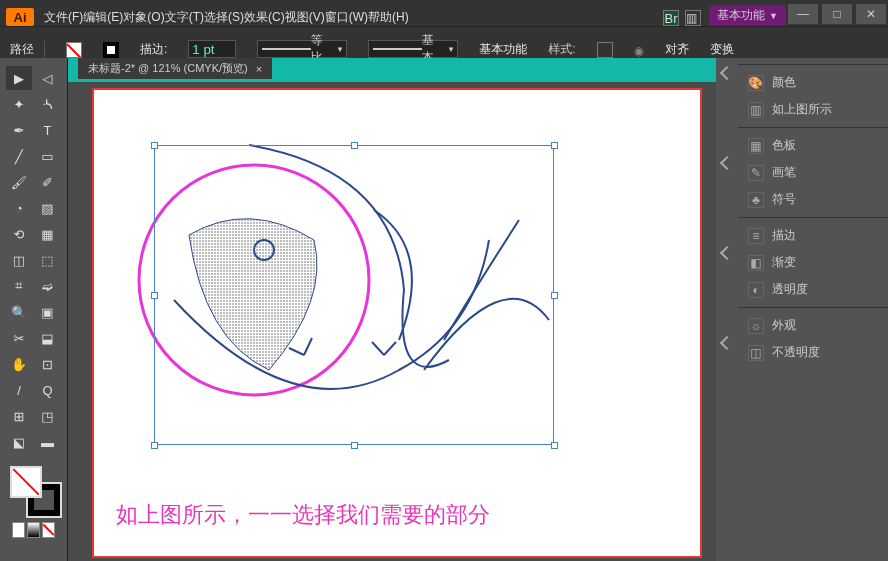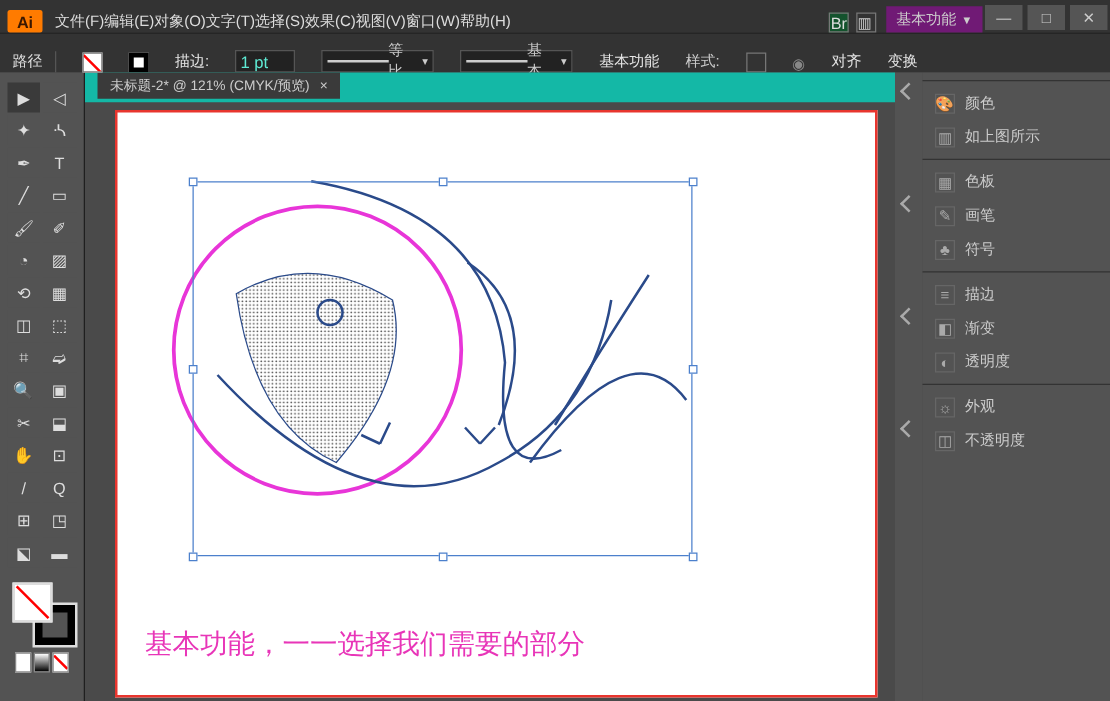--- a/index.html
+++ b/index.html
@@ -182,21 +182,21 @@
         <div id="handles">
             <div class="sel-handle" style="left: 57px; top: 52px;"></div>
             <div class="sel-handle" style="left: 257px; top: 52px;"></div>
             <div class="sel-handle" style="left: 457px; top: 52px;"></div>
             <div class="sel-handle" style="left: 57px; top: 202px;"></div>
             <div class="sel-handle" style="left: 457px; top: 202px;"></div>
             <div class="sel-handle" style="left: 57px; top: 352px;"></div>
             <div class="sel-handle" style="left: 257px; top: 352px;"></div>
             <div class="sel-handle" style="left: 457px; top: 352px;"></div>
           </div>
-        <div class="caption">基本功能，一一选择我们需要的部分</div>
+        <div class="caption">如上图所示，一一选择我们需要的部分</div>
       </div>
     </div>
   </div>
 
   <div class="right-dock">
     <div class="dock-arrow"></div>
     <div class="dock-arrow"></div>
     <div class="dock-arrow"></div>
     <div class="dock-arrow"></div>
   </div>

